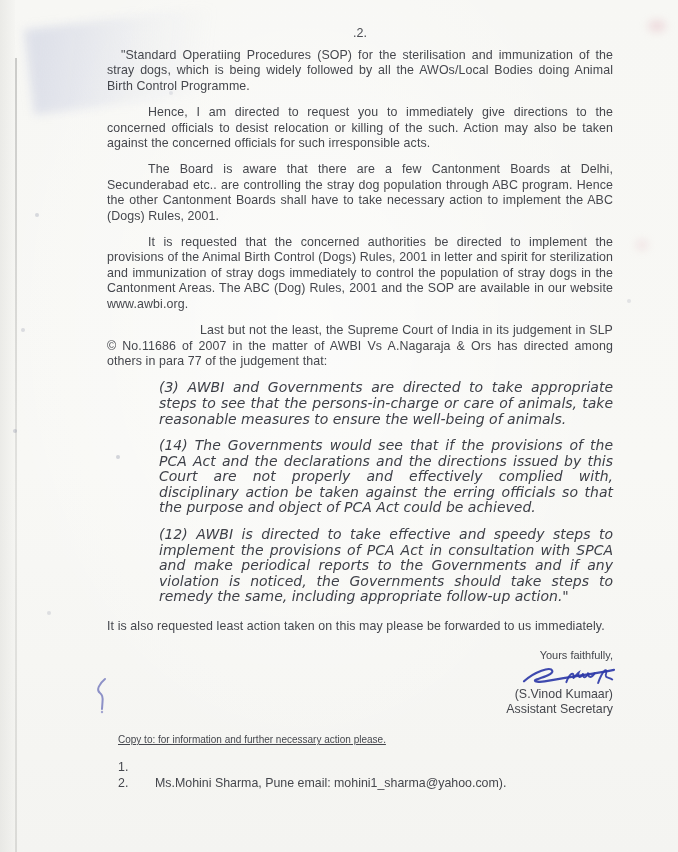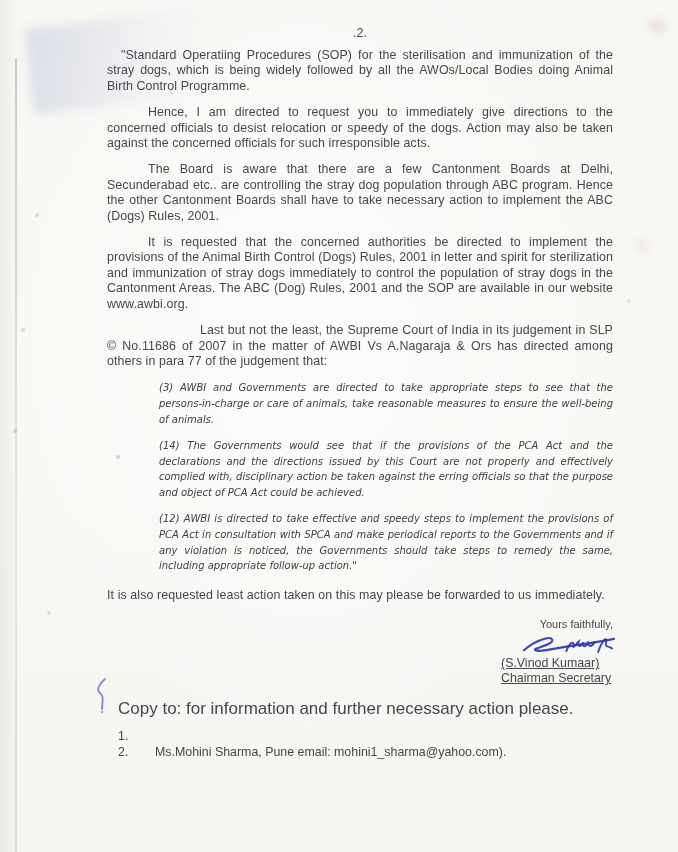--- a/index.html
+++ b/index.html
@@ -54,34 +54,34 @@
     color:#45474d;
   }
   p.first{margin-top:8px;text-indent:14px;}
   p.ind{text-indent:41px;}
   p.ind2{text-indent:93px;}
   .link{text-underline-offset:2px;}
   p.quote{
     margin:0 0 11px 52px;
     font-family:"DejaVu Sans", sans-serif;
     font-style:italic;
-    font-size:10px;line-height:15.6px;
+    font-size:14px;line-height:15.6px;
     text-align:justify;
     color:#3e4048;
   }
   p.quote:first-of-type{margin-top:14px;}
   p.closing{margin-top:14px;margin-bottom:0;}
 
   .signoff{width:112px;margin:14px 0 0 auto;position:relative;}
   .sal{font-size:11px;line-height:15px;text-align:right;color:#45474d;white-space:nowrap;}
   .sig{display:block;margin:-2px -8px -4px auto;}
-  .name,.stitle{font-size:12.4px;line-height:15px;text-align:left;white-space:nowrap;color:#45474d;text-decoration:underline;}
+  .name,.stitle{font-size:12.4px;line-height:15px;text-align:right;white-space:nowrap;color:#45474d;}
 
   .copy{margin-top:15px;margin-left:11px;}
-  .copy-head{font-size:17px;line-height:15px;color:#45474d;}
+  .copy-head{font-size:10px;line-height:15px;color:#45474d;text-decoration:underline;}
   .copy-list{margin-top:13px;}
   .copy-item{display:flex;font-size:12.4px;line-height:15.8px;color:#45474d;}
   .copy-item .num{width:37px;flex:0 0 37px;}
 
   .inkmark{position:absolute;left:90px;top:676px;}
 </style>
 </head>
 <body>
 
 <div class="page">
@@ -91,21 +91,21 @@
   <div class="smudge"></div>
   <div class="specks"></div>
   <div class="pink1"></div>
   <div class="pink2"></div>
 
   <div class="content">
     <div class="pagenum">.2.</div>
 
     <p class="body first">"Standard Operatiing Procedures (SOP) for the sterilisation and immunization of the stray dogs, which is being widely followed by all the AWOs/Local Bodies doing Animal Birth Control Programme.</p>
 
-    <p class="body ind">Hence, I am directed to request you to immediately give directions to the concerned officials to desist relocation or speedy of the dogs. Action may also be taken against the concerned officials for such irresponsible acts.</p>
+    <p class="body ind">Hence, I am directed to request you to immediately give directions to the concerned officials to desist relocation or killing of the such. Action may also be taken against the concerned officials for such irresponsible acts.</p>
 
     <p class="body ind">The Board is aware that there are a few Cantonment Boards at Delhi, Secunderabad etc.. are controlling the stray dog population through ABC program. Hence the other Cantonment Boards shall have to take necessary action to implement the ABC (Dogs) Rules, 2001.</p>
 
     <p class="body ind"><span>It is requested that the concerned authorities be directed to implement the provisions of the Animal Birth Control (Dogs) Rules, 2001 in letter and spirit for sterilization and immunization of stray dogs immediately to control the population of stray dogs in the Cantonment Areas. The ABC (Dog) Rules, 2001 and the SOP are available in our website </span><span class="link">www.awbi.org</span><span>.</span></p>
 
     <p class="body ind2">Last but not the least, the Supreme Court of India in its judgement in SLP © No.11686 of 2007 in the matter of AWBI Vs A.Nagaraja &amp; Ors has directed among others in para 77 of the judgement that:</p>
 
     <p class="quote">(3) AWBI and Governments are directed to take appropriate steps to see that the persons-in-charge or care of animals, take reasonable measures to ensure the well-being of animals.</p>
     <p class="quote">(14) The Governments would see that if the provisions of the PCA Act and the declarations and the directions issued by this Court are not properly and effectively complied with, disciplinary action be taken against the erring officials so that the purpose and object of PCA Act could be achieved.</p>
     <p class="quote">(12) AWBI is directed to take effective and speedy steps to implement the provisions of PCA Act in consultation with SPCA and make periodical reports to the Governments and if any violation is noticed, the Governments should take steps to remedy the same, including appropriate follow-up action."</p>
@@ -113,21 +113,21 @@
     <p class="body closing">It is also requested least action taken on this may please be forwarded to us immediately.</p>
 
     <div class="signoff">
       <div class="sal">Yours faithfully,</div>
       <svg class="sig" width="104" height="30" viewBox="0 0 110 34" fill="none">
         <path d="M4 23 C16 12 34 6 36 11 C38 15 24 19 18 21 C13 23 20 25 34 22 C60 17 82 15 106 10" stroke="#2e3aa8" stroke-width="2.5" stroke-linecap="round" opacity="0.92"></path>
         <path d="M52 24 C56 13 61 12 60 18 C59 22 63 15 66 13 C64 18 68 21 71 14 C70 19 74 21 77 13 C76 19 80 20 84 14" stroke="#2e3aa8" stroke-width="2.2" stroke-linecap="round" opacity="0.92"></path>
         <path d="M88 25 C93 10 99 7 97 14 C95 20 100 18 104 21" stroke="#2e3aa8" stroke-width="2.2" stroke-linecap="round" opacity="0.92"></path>
       </svg>
       <div class="name">(S.Vinod Kumaar)</div>
-      <div class="stitle">Chairman Secretary</div>
+      <div class="stitle">Assistant Secretary</div>
     </div>
 
     <div class="copy">
       <div class="copy-head">Copy to: for information and further necessary action please.</div>
       <div class="copy-list">
         <div class="copy-item">
           <span class="num">1.</span>
         </div>
         <div class="copy-item">
           <span class="num">2.</span>

